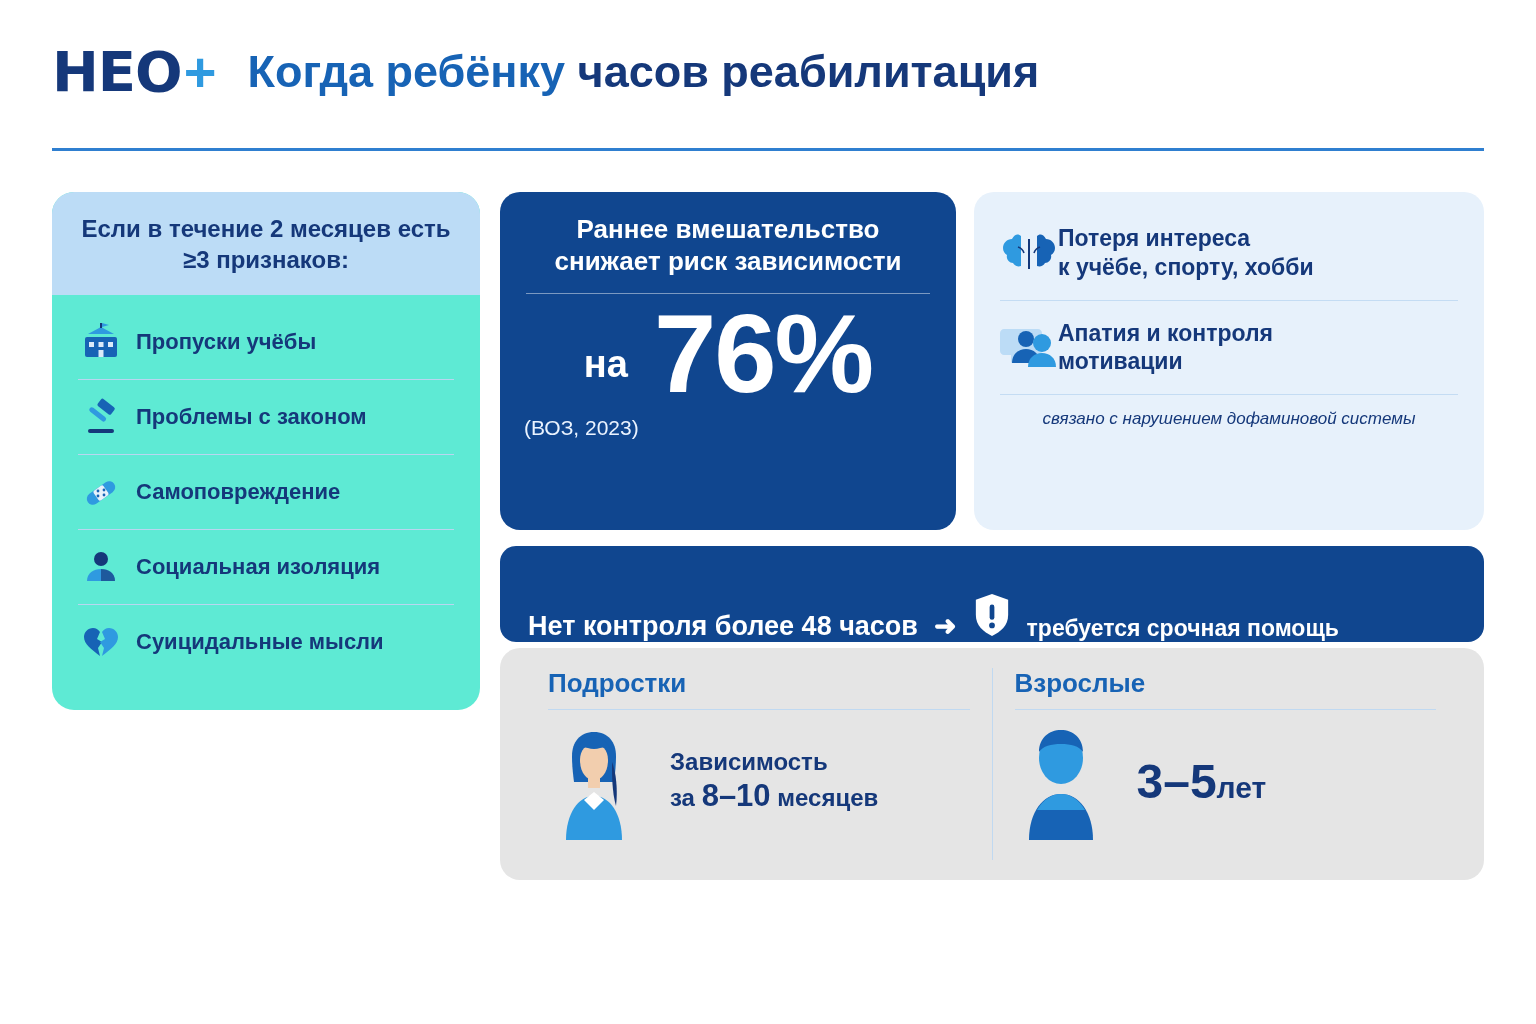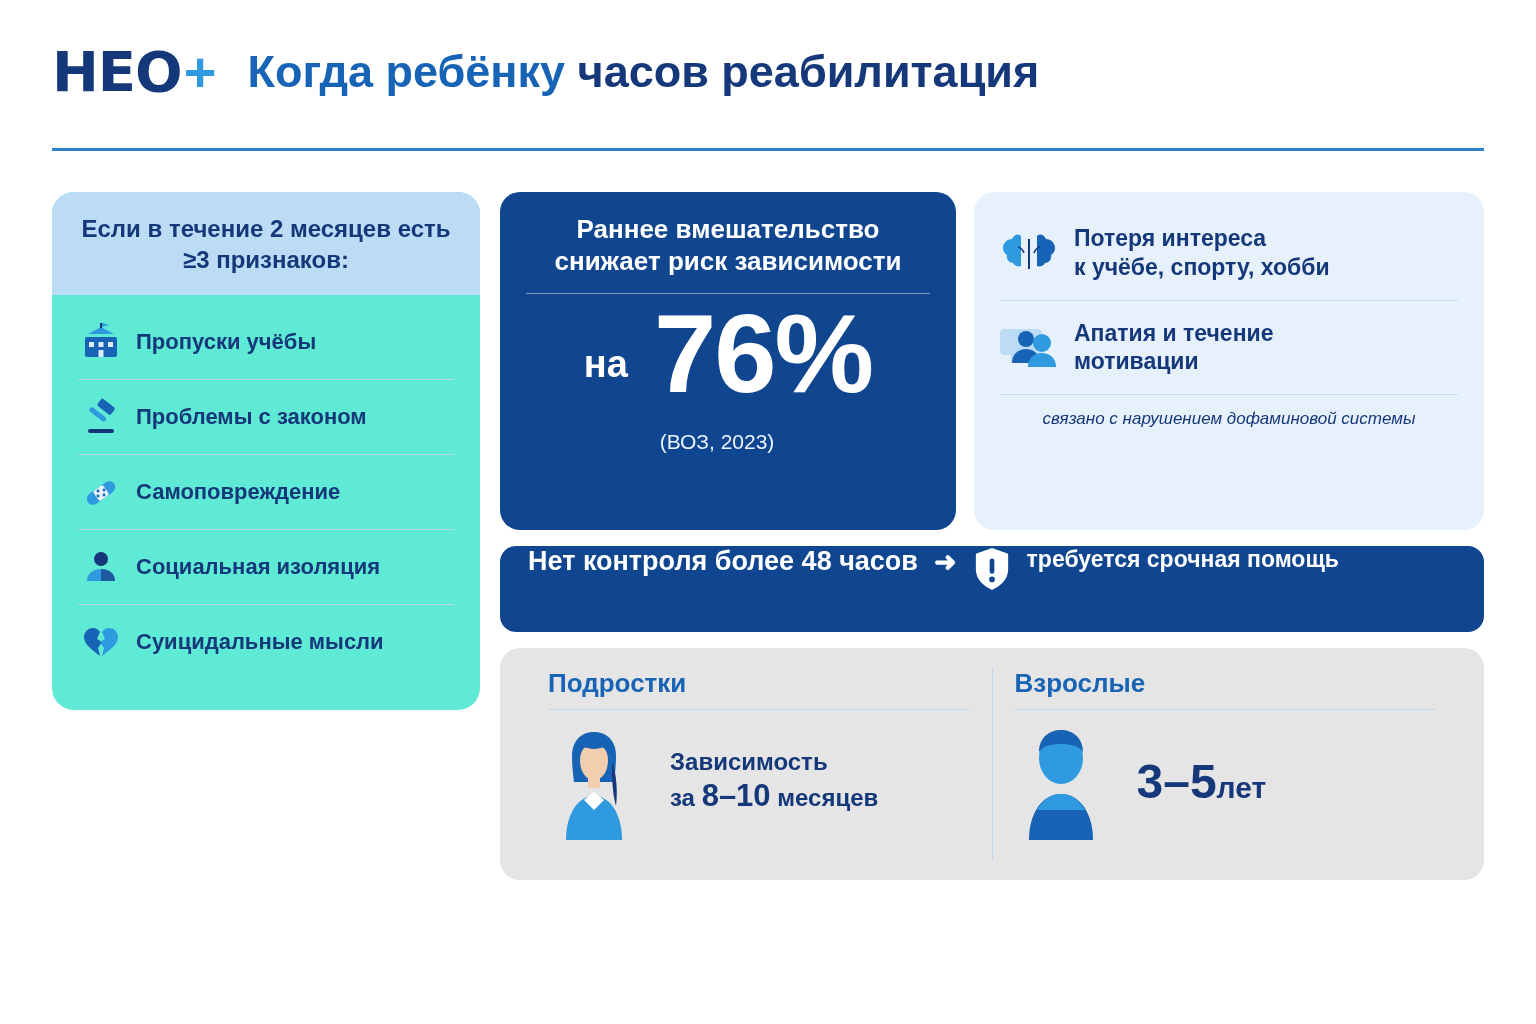--- a/index.html
+++ b/index.html
@@ -142,43 +142,43 @@
     font-weight: bold;
     padding-bottom: 24px;
   }
   .stat-value {
     font-size: 112px;
     font-weight: bold;
     line-height: 1;
     letter-spacing: -2px;
   }
   .stat-source {
-    margin-top: 20px;
+    margin-top: 6px;
     font-size: 21px;
-    text-align: center;
+    text-align: left;
     padding-right: 22px;
     color: #eaf3ff;
   }
 
   
   .signs-card {
     position: absolute;
     left: 974px;
     top: 192px;
     width: 510px;
     height: 338px;
     border-radius: 20px;
     background: #e7f1fb;
     padding: 24px 26px;
     box-sizing: border-box;
   }
   .sign-row {
     display: flex;
     align-items: center;
-    gap: 16px;
+    gap: 0;
     padding: 8px 0 18px 0;
     border-bottom: 1px solid #c4dcf3;
   }
   .sign-row:nth-child(2) { padding-top: 18px; }
   .sign-text {
     font-size: 23px;
     font-weight: bold;
     color: #15387a;
     line-height: 1.25;
   }
@@ -190,25 +190,25 @@
     color: #15387a;
     text-align: center;
   }
 
   
   .urgent {
     position: absolute;
     left: 500px;
     top: 546px;
     width: 984px;
-    height: 86px;
+    height: 96px;
     border-radius: 16px;
     background: #10468f;
     display: flex;
-    align-items: flex-start;
+    align-items: flex-end;
     gap: 16px;
     padding: 0 28px;
     box-sizing: border-box;
     color: #ffffff;
   }
   .urgent-main {
     font-size: 27px;
     font-weight: bold;
     white-space: nowrap;
   }
@@ -388,21 +388,21 @@
       <span class="sign-ico">
         <svg viewBox="0 0 58 52" width="58" height="52">
           <path d="M4 8h34c2 0 4 2 4 4v18c0 2-2 4-4 4H20l-9 8v-8H4c-2 0-4-2-4-4V12c0-2 2-4 4-4z" fill="#bcdcf6"></path>
           <circle cx="26" cy="18" r="8" fill="#1763b5"></circle>
           <path d="M12 42c0-9 6.5-14 14-14s14 5 14 14z" fill="#1763b5"></path>
           <circle cx="42" cy="22" r="9" fill="#2f9ae0"></circle>
           <path d="M28 46c0-9 6.5-14 14-14s14 5 14 14z" fill="#2f9ae0"></path>
         </svg>
       </span>
       <span class="sign-text">
-        <span>Апатия и течение</span><br>
+        <span>Апатия и контроля</span><br>
         <span>мотивации</span>
       </span>
     </div>
 
     <div class="sign-note">связано с нарушением дофаминовой системы</div>
   </div>
 
   <div class="urgent">
     <span class="urgent-main">Нет контроля более 48 часов</span>
     <span class="urgent-arrow">➜</span>

